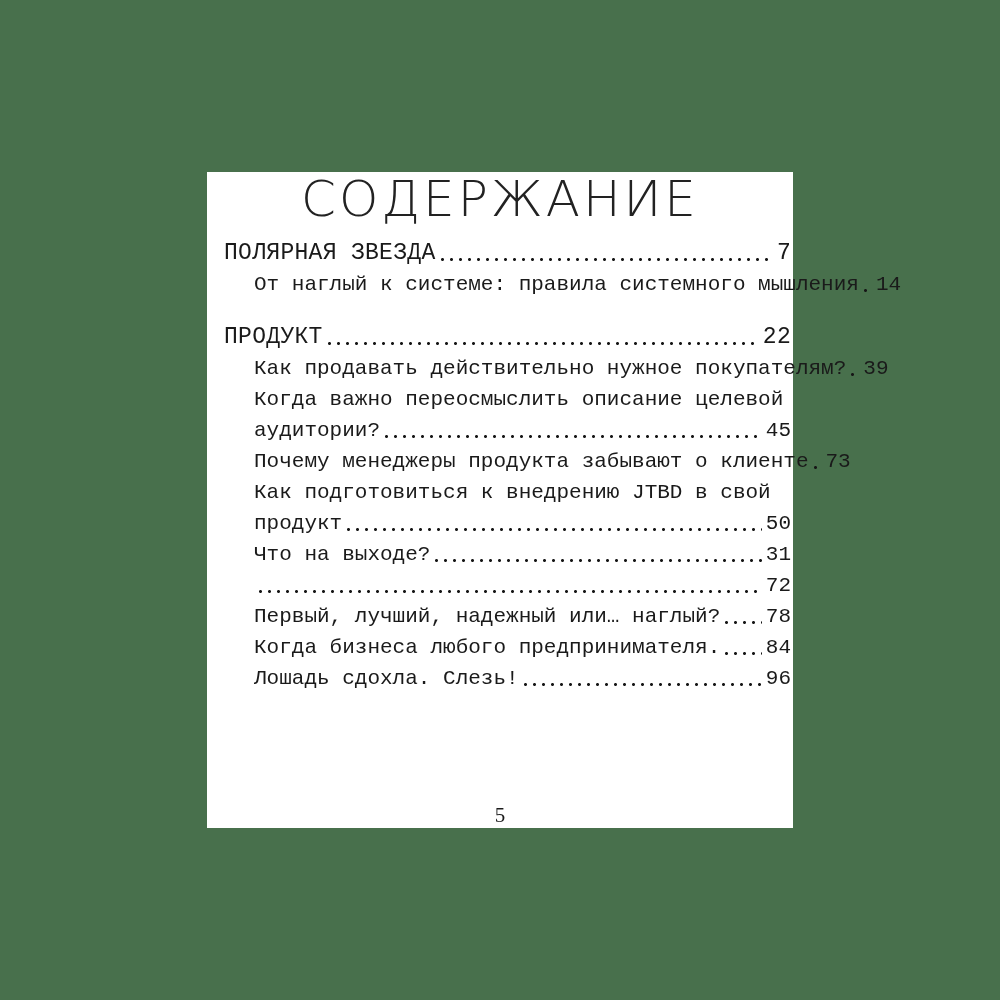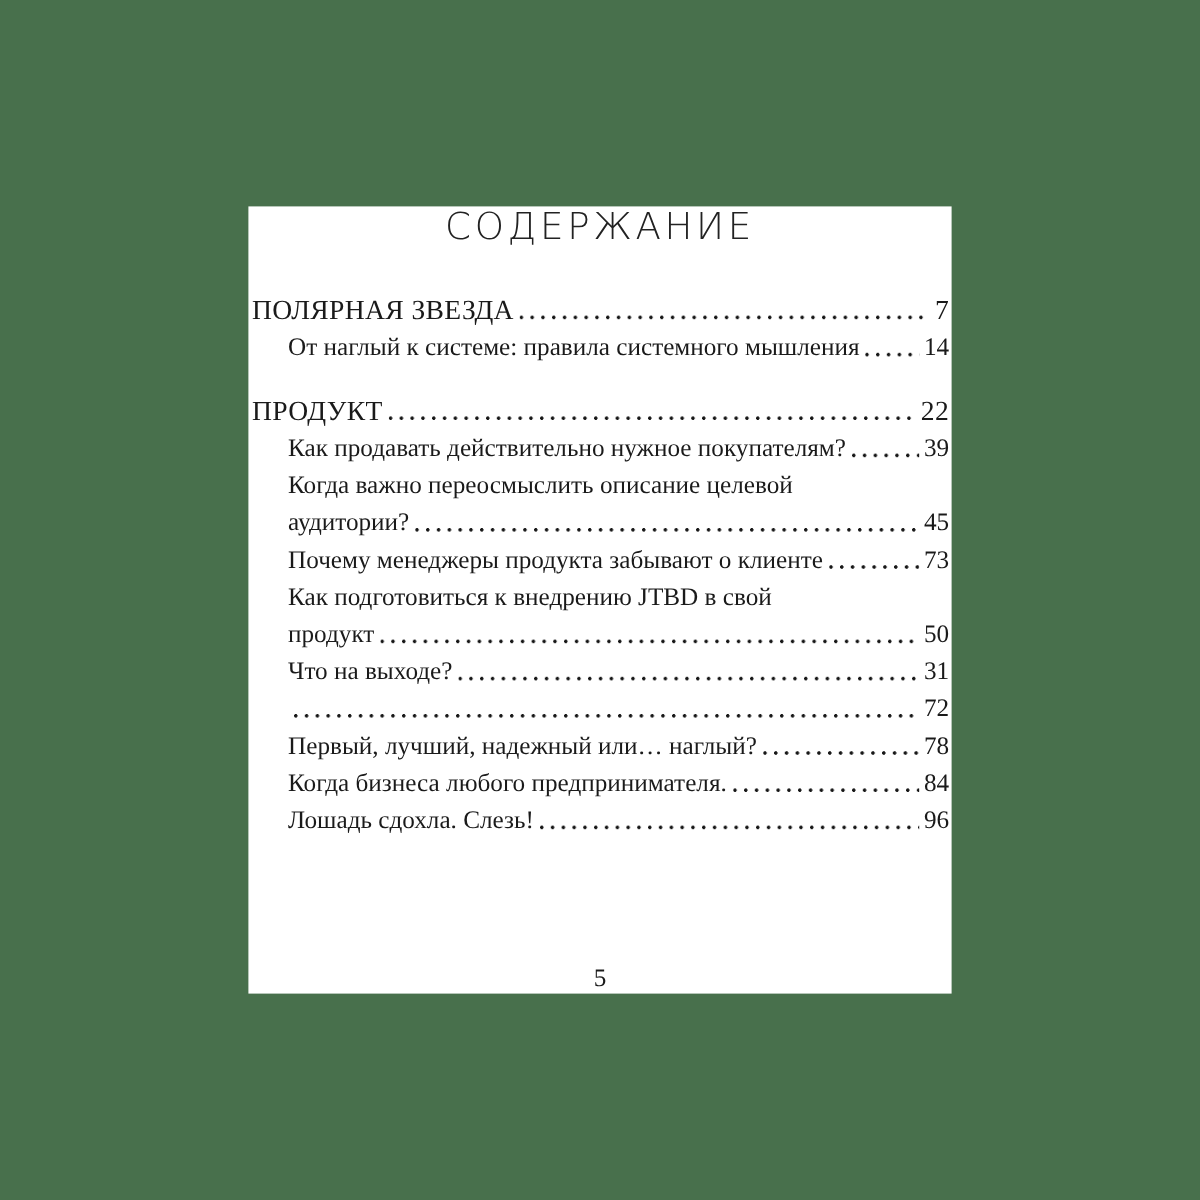--- a/index.html
+++ b/index.html
@@ -13,31 +13,32 @@
   .page {
     position: absolute;
     left: 207px; top: 172px;
     width: 586px; height: 656px;
     background: #ffffff;
     color: #1a1a1a;
   }
   .title {
     font-family: "DejaVu Sans", sans-serif;
     font-weight: 200;
-    font-size: 31px;
+    font-size: 50px;
     letter-spacing: 3px;
     text-align: center;
     line-height: 1.0;
     padding-top: 2px;
     color: #222222;
   }
   .toc {
-    margin-top: 38px;
-    padding: 0 2px 0 3px;
+    margin-top: 14px;
+    padding: 0 2px 0 17px;
     font-size: 21px;
+    font-family: Liberation Mono, monospace;
   }
   .row {
     display: flex;
     align-items: baseline;
     line-height: 31px;
     white-space: nowrap;
   }
   .row.section {
     font-size: 23px;
     letter-spacing: 0.3px;

